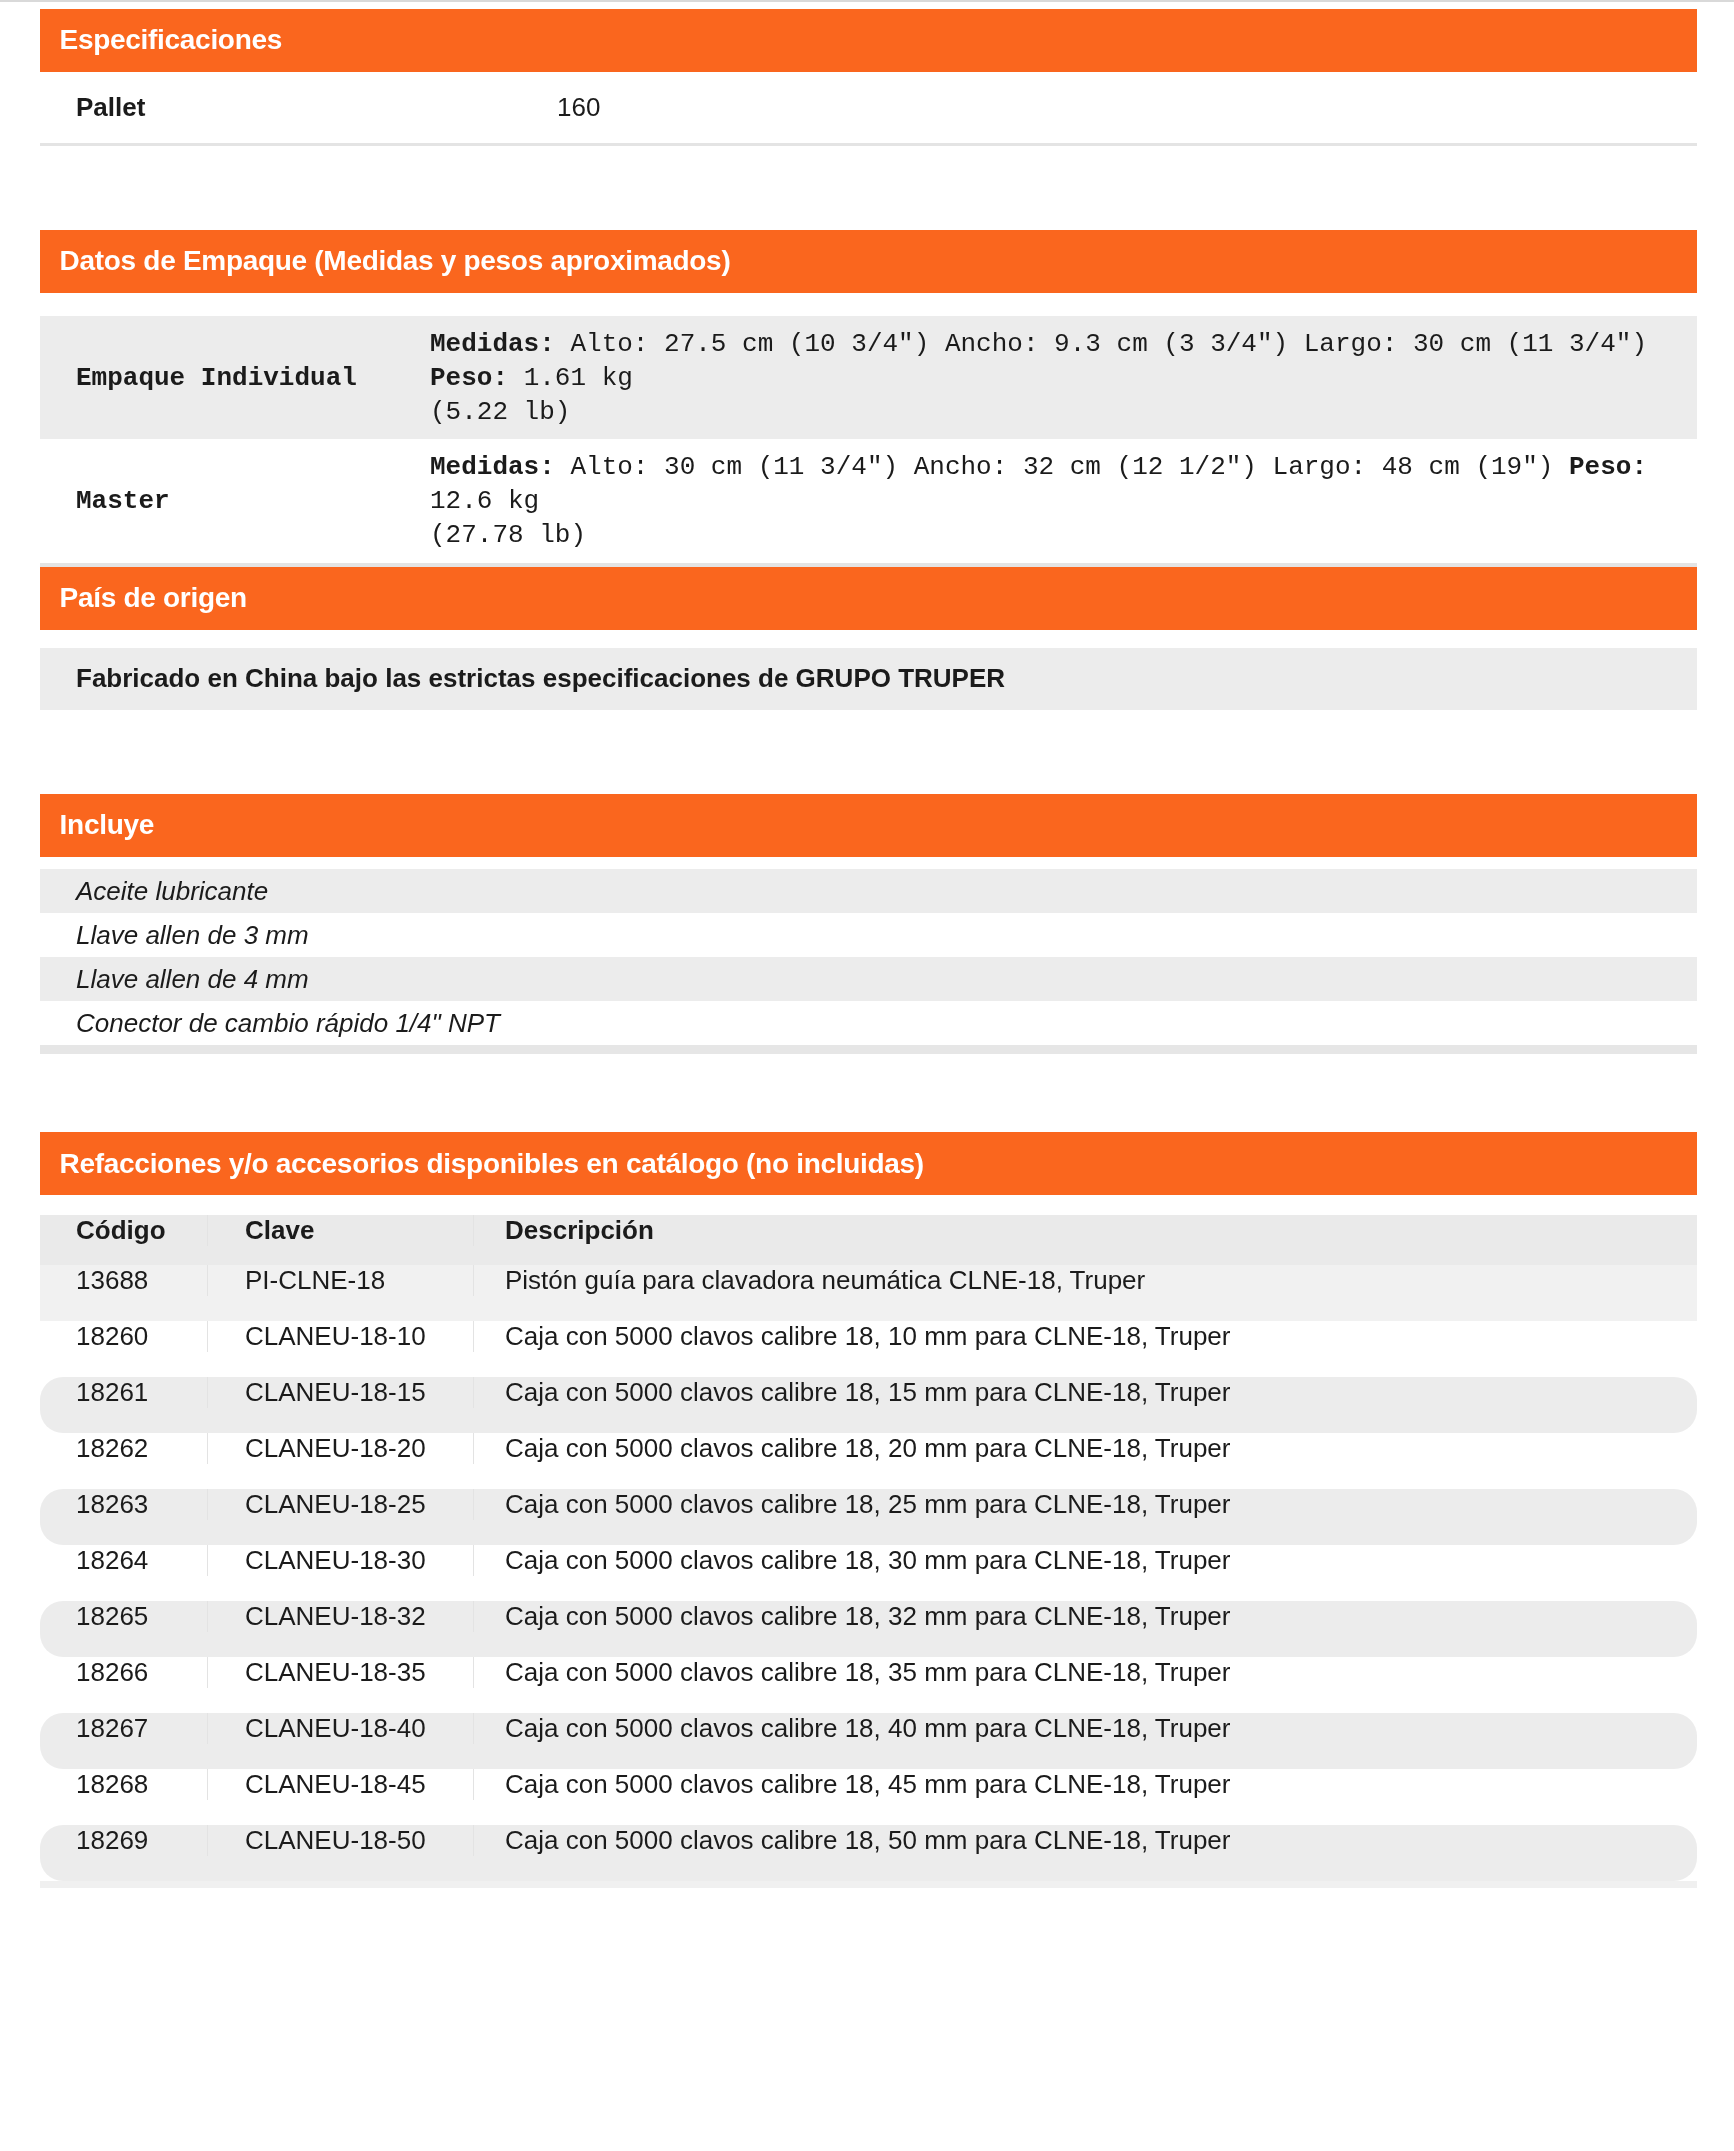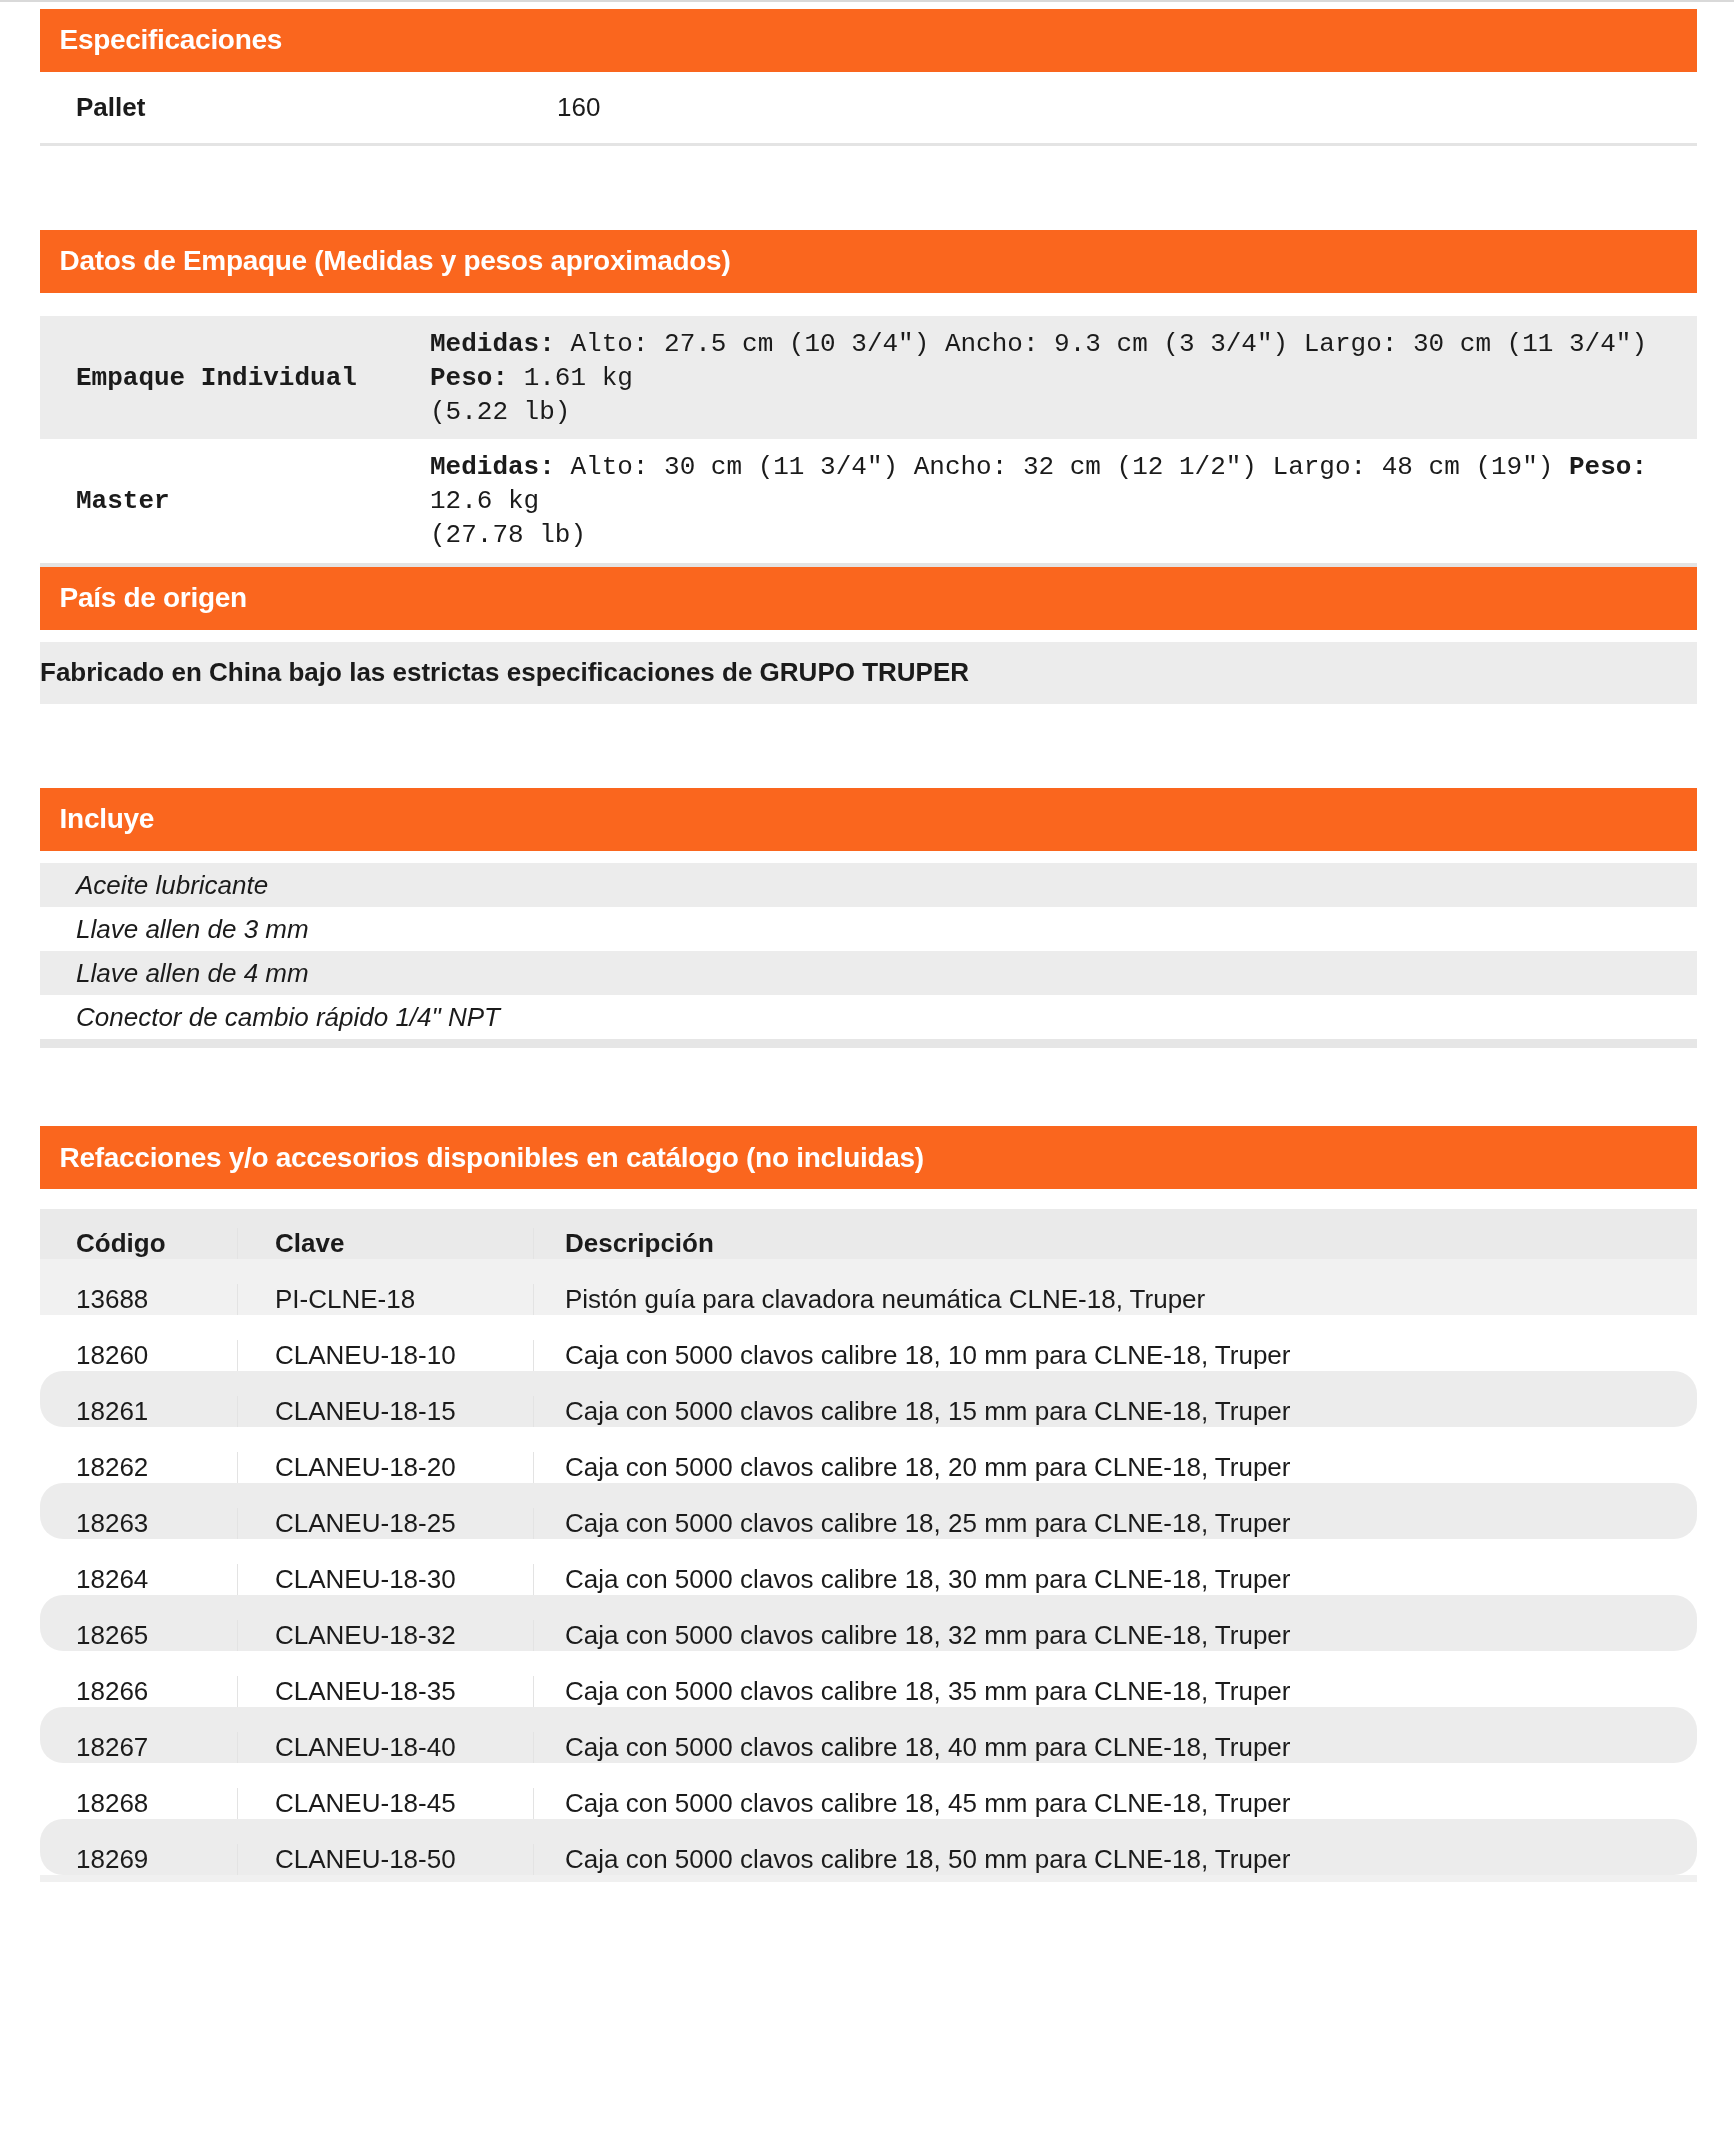--- a/index.html
+++ b/index.html
@@ -52,45 +52,46 @@
   }
   .pack-row.gray{background:#ececec;}
   .pack-table{border-bottom:4.5px solid #e4e4e4;}
   .pack-label{width:390px;padding-left:36px;font-weight:bold;box-sizing:border-box;flex-shrink:0;}
   .pack-content{flex:1;padding:10.7px 40px 10.7px 0;}
   .b{font-weight:bold;}
   .lb-block{display:block;}
 
   
   .pais-row{
-    margin-top:12px;
+    margin-top:18px;
     min-height:62px;
     display:flex;
     align-items:center;
+    padding-left:36px;
     background:#ececec;
     font-weight:bold;
     font-size:26px;
   }
 
   
   .inc-list{margin-top:12.5px;}
   .inc-row{
     height:44px;
     display:flex;
     align-items:center;
     padding-left:36px;
     font-size:26px;
     font-style:italic;
   }
   .inc-row.gray{background:#ececec;}
   .gray-strip{height:9px;background:#e6e6e6;}
 
   
   .ref-table{margin-top:19.6px;font-size:26px;}
-  .t-row{display:flex;align-items:flex-end;height:56px;gap:30px;}
+  .t-row{display:flex;align-items:flex-start;height:56px;}
   .t-row.hd{height:50px;background:#eaeaea;font-weight:bold;}
   .t-row.g{background:#ececec;border-radius:23px;}
   .t-row.g2{background:#f1f1f1;}
   .t-row.w{background:#ffffff;}
   .t-cell{display:flex;align-items:center;box-sizing:border-box;}
   .t-c1{width:167px;padding-left:36px;}
   .t-c2{width:266px;padding-left:37px;border-left:0.9px solid #e3e3e3;}
   .t-c3{flex:1;padding-left:31px;border-left:0.9px solid #e3e3e3;}
   .t-bottom{height:7.1px;background:#f0f0f0;}
 </style>

